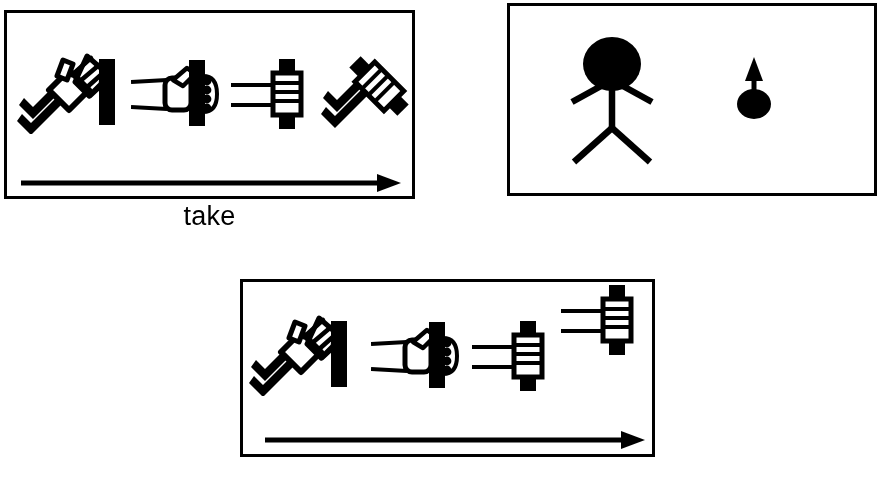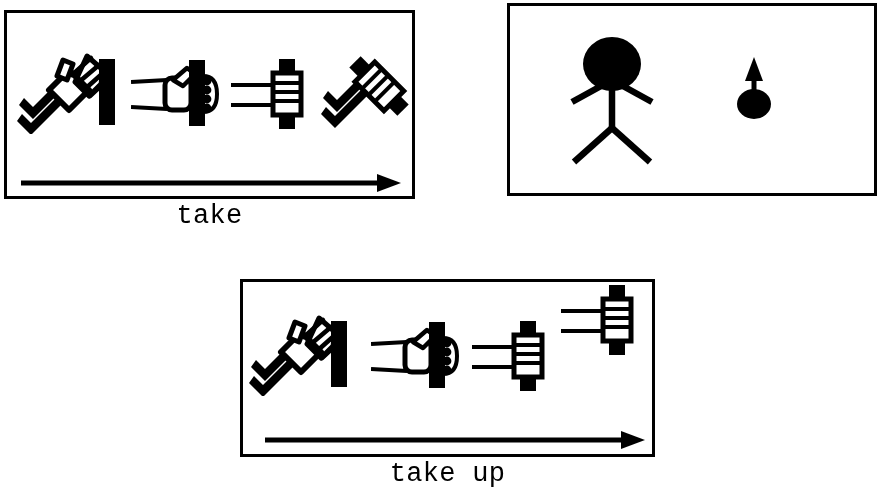--- a/index.html
+++ b/index.html
@@ -23,21 +23,21 @@
   .panel {
     position: absolute;
     box-sizing: border-box;
     border: 3px solid #000000;
     background: #ffffff;
   }
   .panel-caption {
     position: absolute;
     text-align: center;
     color: #000000;
-    font-family: Liberation Mono, monospace;
+    font-family: Liberation Sans, sans-serif;
     font-size: 27px;
     line-height: 30px;
     letter-spacing: 0.3px;
     white-space: nowrap;
   }
   .glyph {
     position: absolute;
   }
   .glyph svg { display: block; }
   .flow-arrow { position: absolute; }
@@ -243,15 +243,14 @@
     </div>
 
     <div class="flow-arrow" style="left:22px; top:148px; width:380px; height:20px;">
       <svg width="380" height="20" viewBox="0 0 380 20">
         <line x1="0" y1="10" x2="358" y2="10" stroke="#000" stroke-width="5"></line>
         <path d="M356,1 L380,10 L356,19 Z" fill="#000"></path>
       </svg>
     </div>
   </div>
 
-  <div class="panel-caption" style="left:240px; top:459px; width:415px;">take up</div>
 
 </div>
 
 </body></html>

